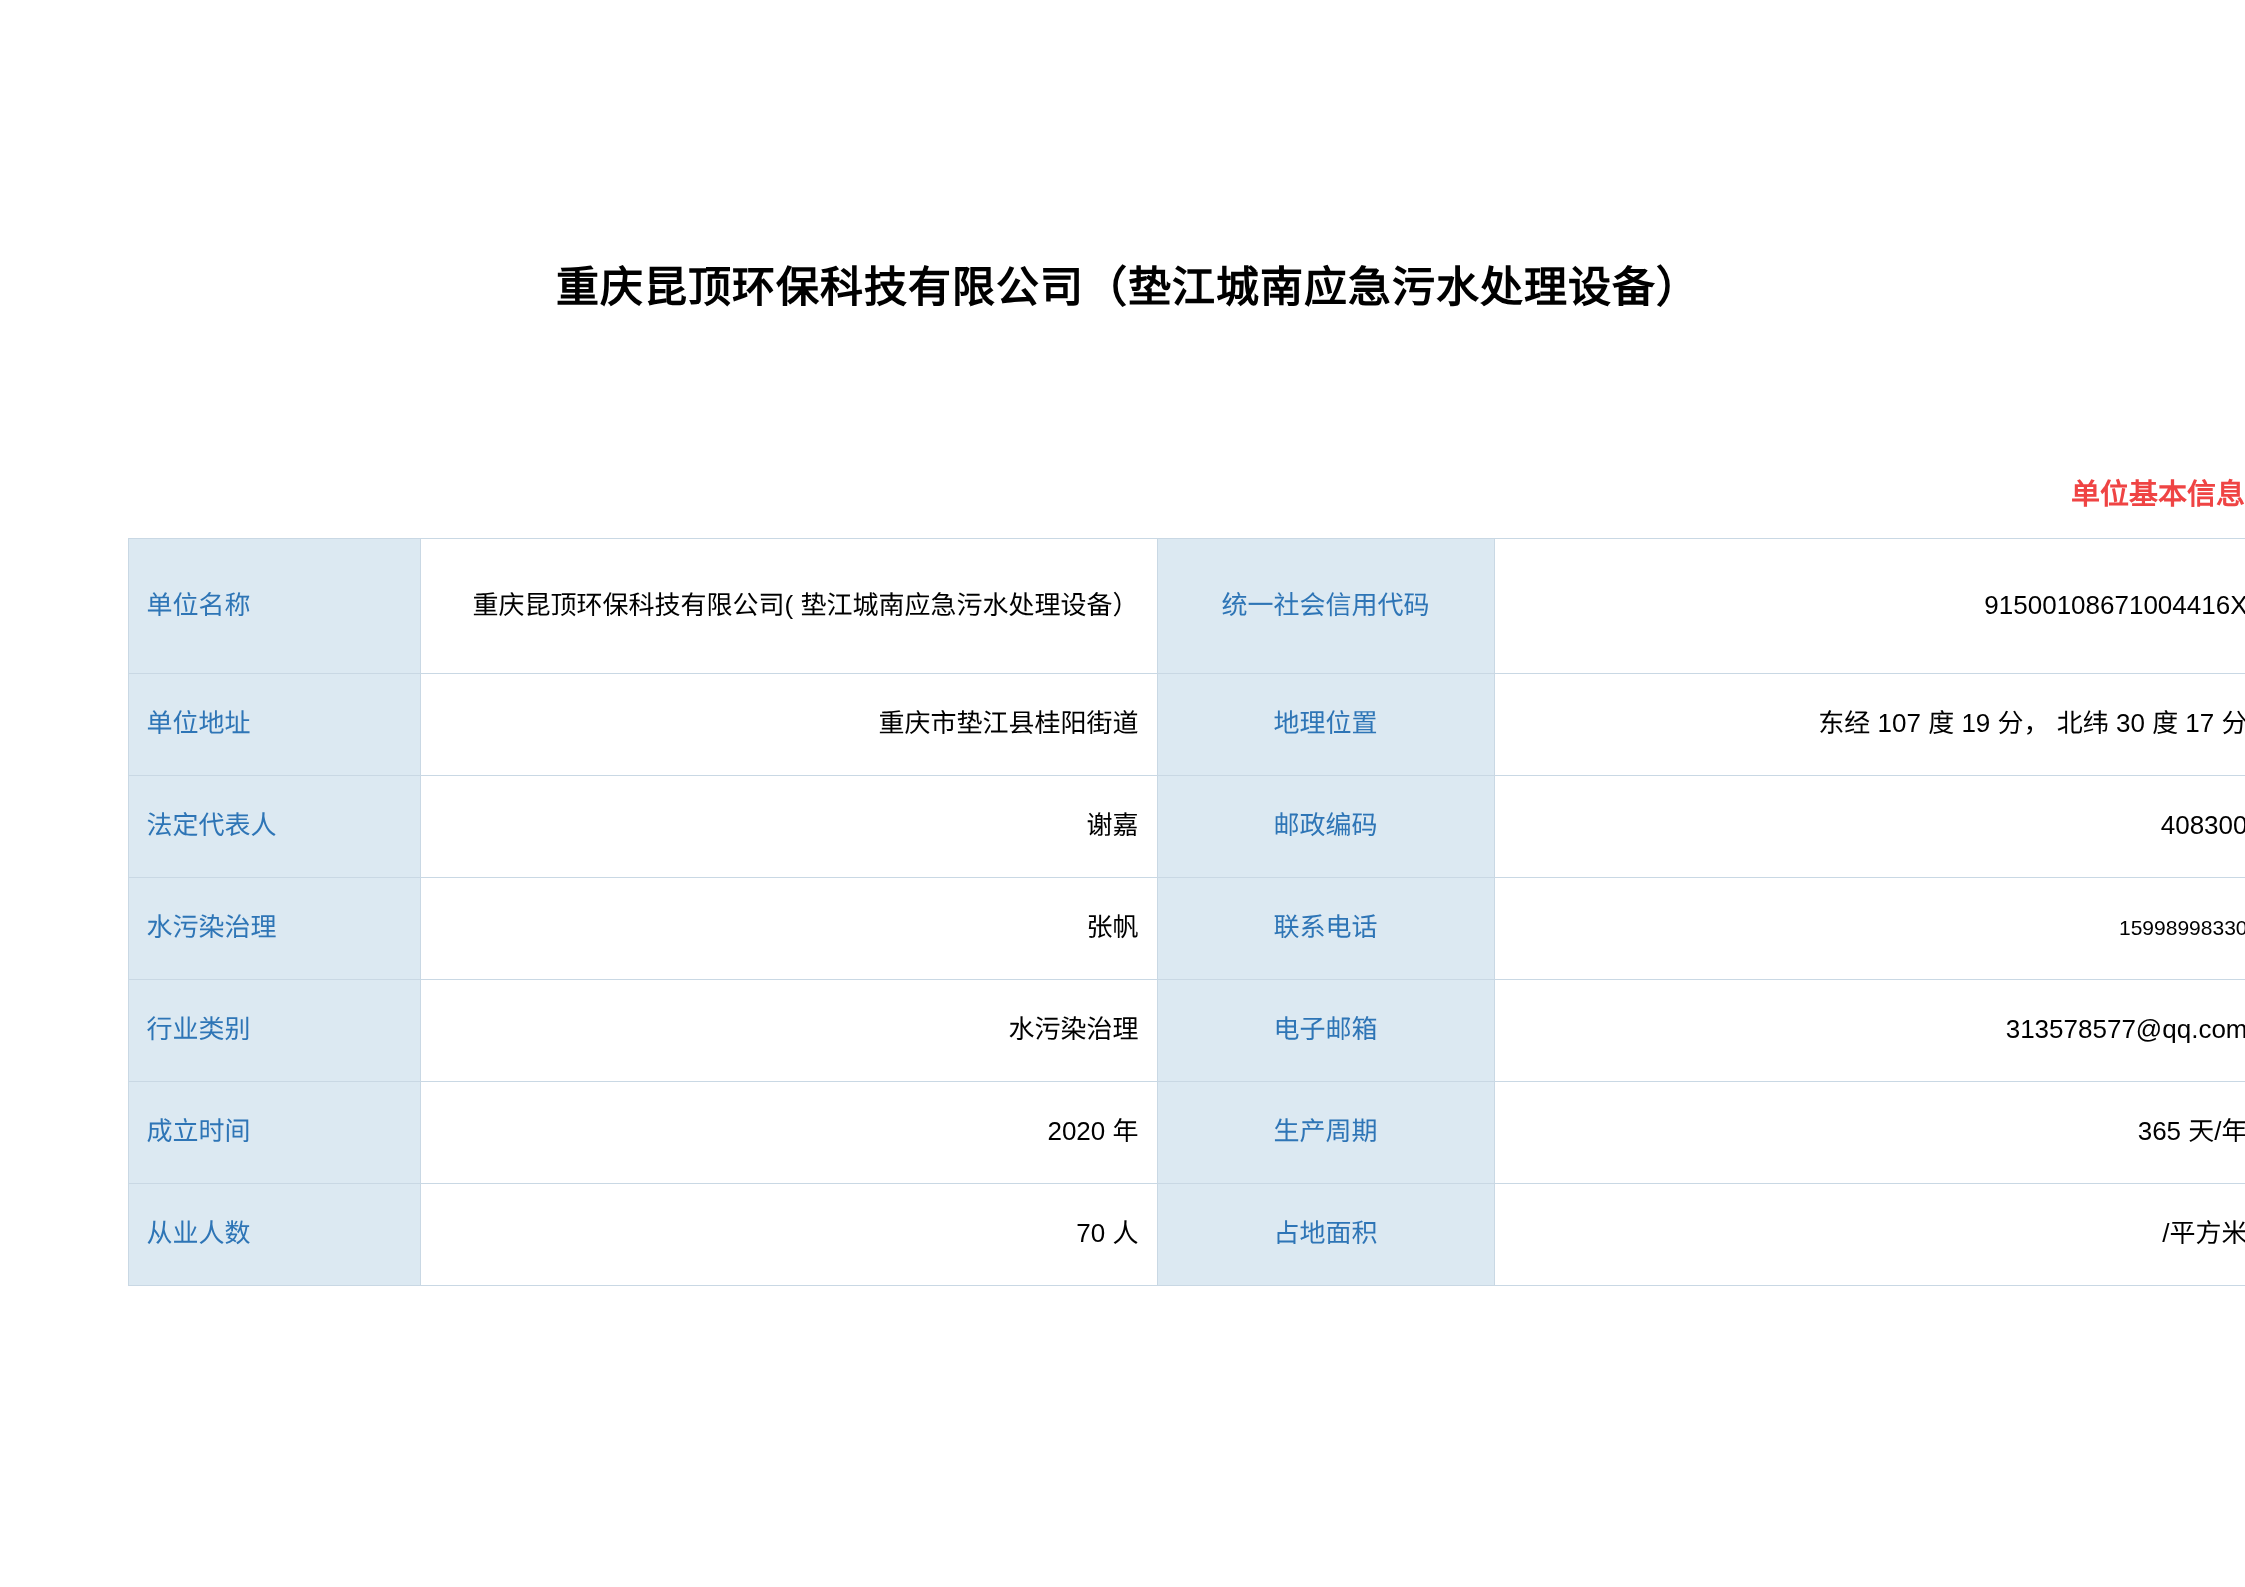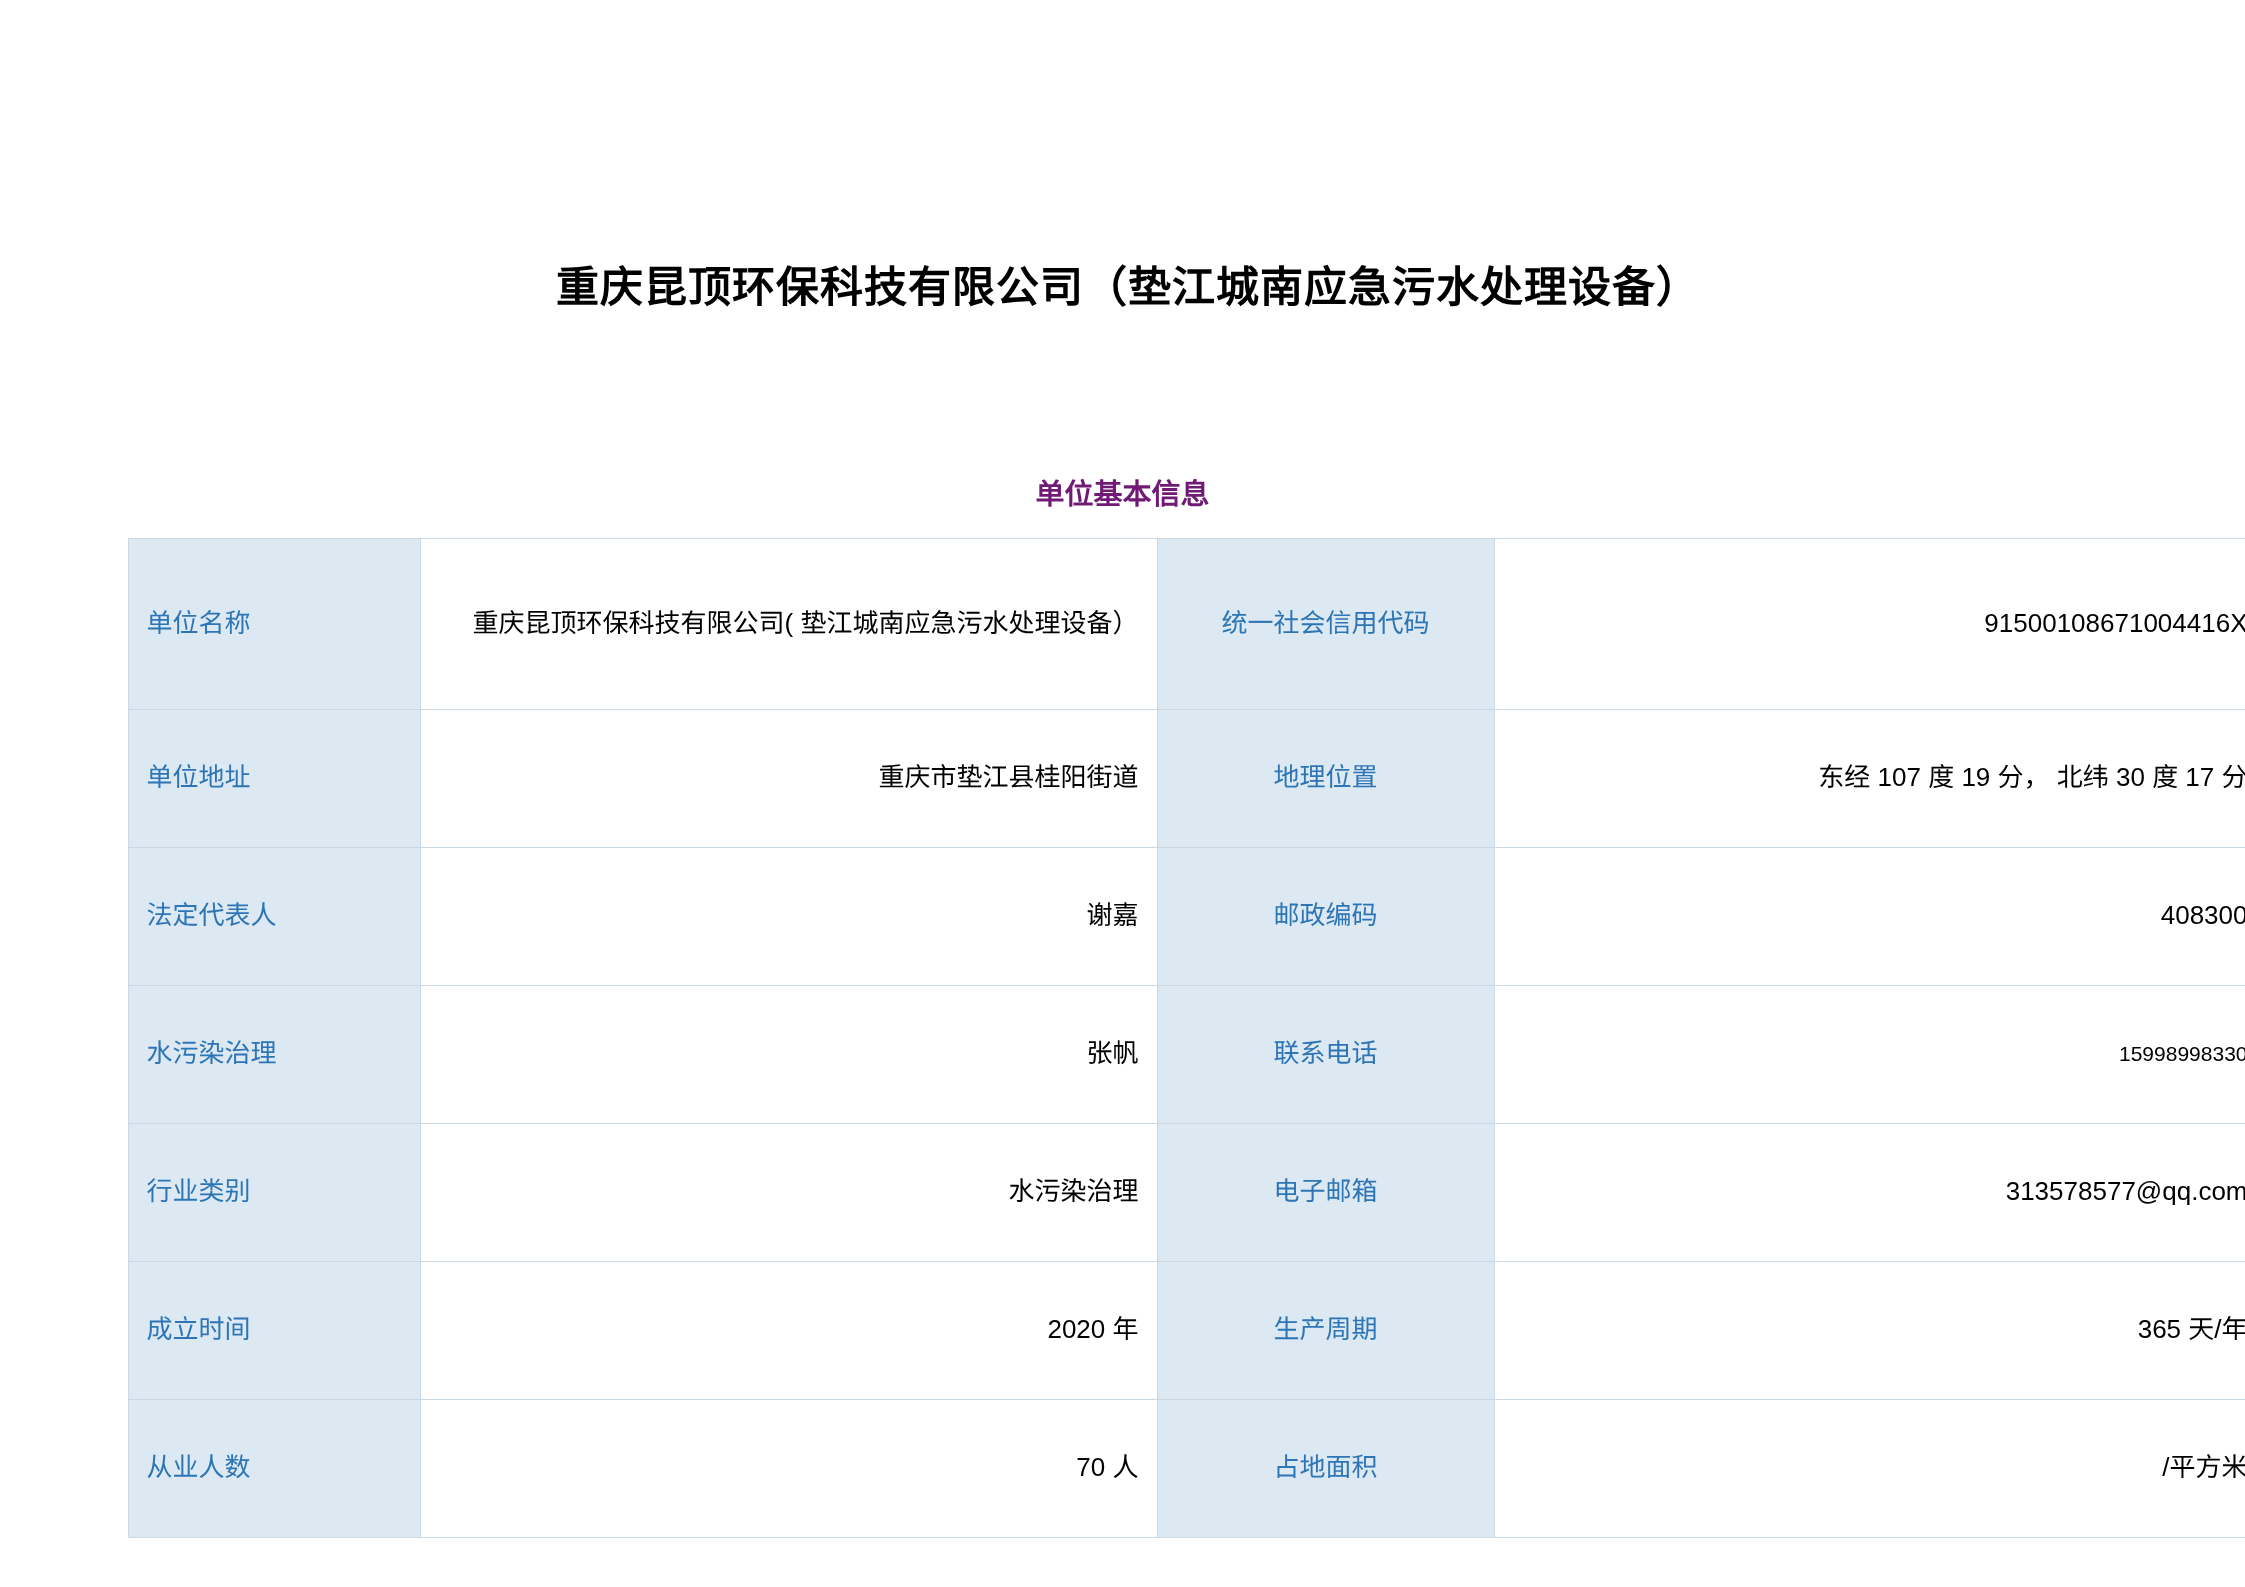--- a/index.html
+++ b/index.html
@@ -31,40 +31,40 @@
     color: #000000;
     margin-left: 11px;
   }
   .title-line1 {
     margin-top: 255px;
   }
   .title-line2 {
     margin-top: 57px;
   }
   .section-heading {
-    text-align: center;
+    text-align: right;
     font-size: 29px;
     font-weight: bold;
     margin-top: 150px;
-    color: #701a75;
+    color: #ef4444;
   }
   .table-wrap {
     margin: 26px auto 0 auto;
     width: 1990px;
   }
   table.info-table {
     border-collapse: collapse;
     width: 100%;
     table-layout: fixed;
   }
   table.info-table td {
     border: 1px solid #c9d8e4;
     vertical-align: middle;
     font-size: 26px;
-    padding: 30px 18px;
+    padding: 12px 18px;
     line-height: 1.75;
   }
   td.label {
     background: #dce9f2;
     color: #2e75b6;
     font-weight: normal;
     white-space: nowrap;
   }
   td.value {
     background: #ffffff;

